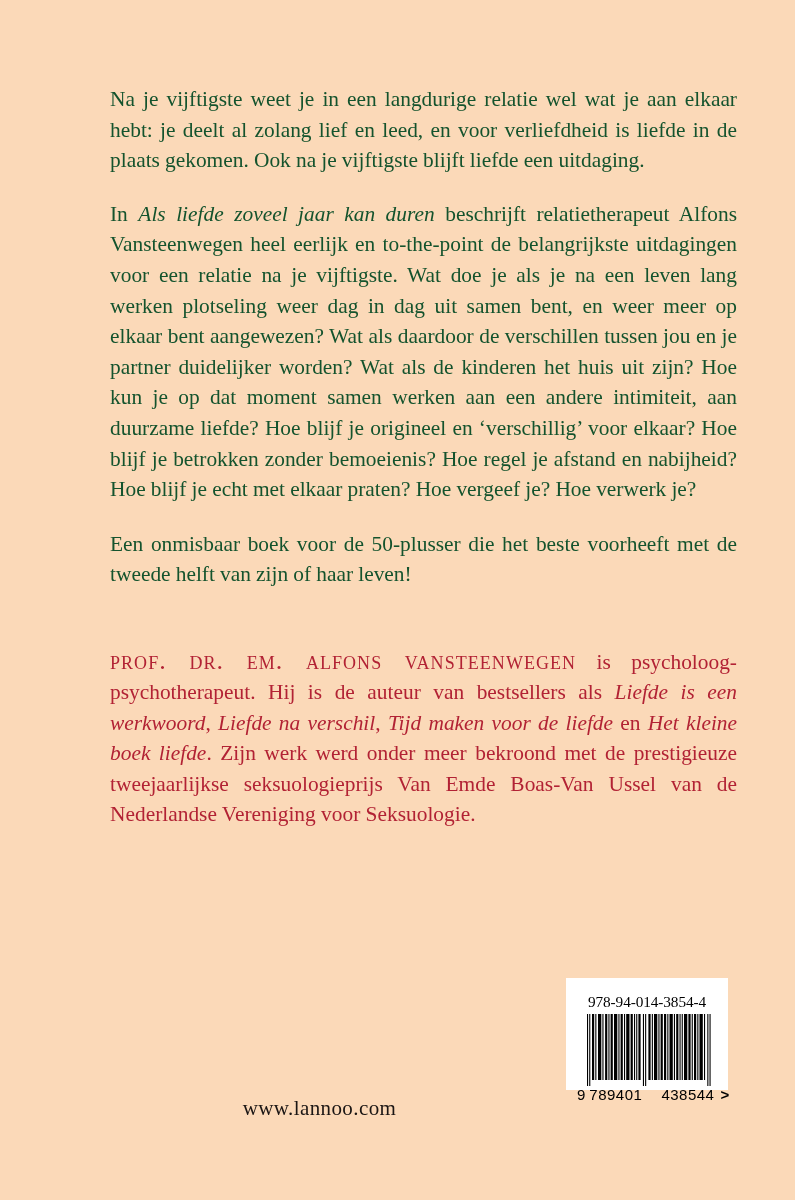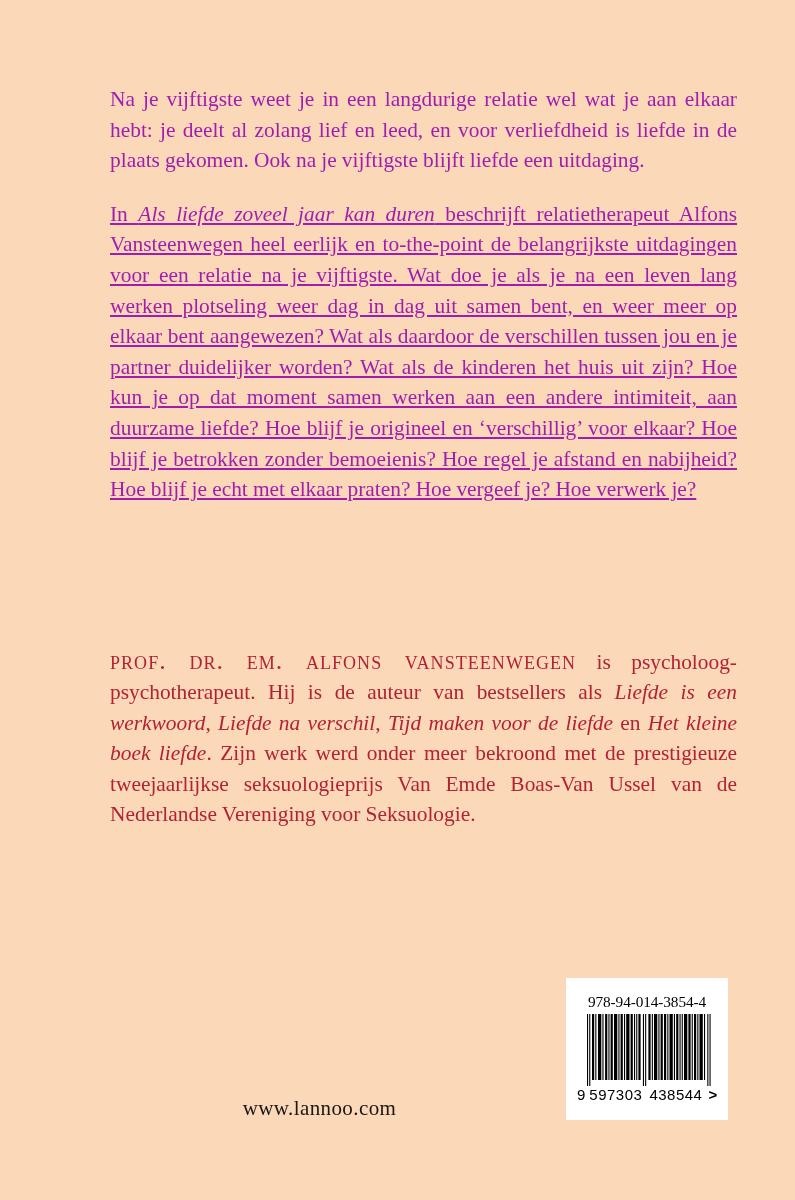--- a/index.html
+++ b/index.html
@@ -22,34 +22,34 @@
   }
 
   .copy-block {
     position: absolute;
     left: 110px;
     top: 84px;
     width: 627px;
   }
 
   .para {
-    color: #a21caf;
+    color: #14532d;
     font-size: 21.4px;
     line-height: 30.6px;
     text-align: justify;
     text-justify: inter-word;
     margin: 0 0 22px 0;
     -webkit-hyphens: none;
     hyphens: none;
     word-spacing: -0.2px;
   }
   .para:last-child { margin-bottom: 0; }
 
   .para.p1 { margin-bottom: 23px; }
-  .para.p2 { margin-bottom: 24px; text-decoration: underline; }
+  .para.p2 { margin-bottom: 24px; }
   .para.p3 { margin-bottom: 0; }
 
   .ital {
     font-style: italic;
   }
 
   .bio-block {
     position: absolute;
     left: 110px;
     top: 646px;
@@ -81,21 +81,21 @@
     color: #1b1614;
     font-size: 21px;
     letter-spacing: 0.4px;
   }
 
   .barcode-box {
     position: absolute;
     left: 566px;
     top: 978px;
     width: 162px;
-    height: 142px;
+    height: 112px;
     background: #ffffff;
     box-sizing: border-box;
     padding: 8px 9px 6px 9px;
     display: flex;
     flex-direction: column;
     align-items: center;
   }
   .isbn-text {
     color: #000;
     font-size: 15.3px;
@@ -124,34 +124,35 @@
     justify-content: flex-start;
     color: #000;
     font-size: 15px;
     line-height: 16px;
     margin-top: 1px;
     font-family: "Liberation Sans", "DejaVu Sans", sans-serif;
     white-space: nowrap;
   }
   .ean-digits .lead { margin-right: 4px; }
   .ean-digits .grp { letter-spacing: 0.5px; }
-  .ean-digits .grp2 { letter-spacing: 0.5px; margin-left: 7px; }
+  .ean-digits .grp2 { letter-spacing: 0.5px; margin-left: 19px; }
   .ean-digits .term { margin-left: 6px; font-weight: bold; }
 </style>
 </head>
 <body>
 
 <div class="cover">
 
   <div class="copy-block">
 
     <p class="para p1">Na je vijftigste weet je in een langdurige relatie wel wat je aan elkaar hebt: je deelt al zolang lief en leed, en voor verliefdheid is liefde in de plaats gekomen. Ook na je vijftigste blijft liefde een uitdaging.</p>
 
     <p class="para p2"><span>In </span><span class="ital">Als liefde zoveel jaar kan duren</span><span> beschrijft relatietherapeut Alfons Vansteenwegen heel eerlijk en to-the-point de belangrijkste uitdagingen voor een relatie na je vijftigste. Wat doe je als je na een leven lang werken plotseling weer dag in dag uit samen bent, en weer meer op elkaar bent aangewezen? Wat als daardoor de verschillen tussen jou en je partner duidelijker worden? Wat als de kinderen het huis uit zijn? Hoe kun je op dat moment samen werken aan een andere intimiteit, aan duurzame liefde? Hoe blijf je origineel en ‘verschillig’ voor elkaar? Hoe blijf je betrokken zonder bemoeienis? Hoe regel je afstand en nabijheid? Hoe blijf je echt met elkaar praten? Hoe vergeef je? Hoe verwerk je?</span></p>
 
+    <p class="para p3">Een onmisbaar boek voor de 50-plusser die het beste voorheeft met de tweede helft van zijn of haar leven!</p>
 
   </div>
 
   <div class="bio-block">
     <p class="bio"><span class="smallcaps">PROF. DR. EM. ALFONS VANSTEENWEGEN</span><span> is psycholoog-psychotherapeut. Hij is de auteur van bestsellers als </span><span class="ital">Liefde is een werkwoord</span><span>, </span><span class="ital">Liefde na verschil</span><span>, </span><span class="ital">Tijd maken voor de liefde</span><span> en </span><span class="ital">Het kleine boek liefde</span><span>. Zijn werk werd onder meer bekroond met de prestigieuze tweejaarlijkse seksuologieprijs Van Emde Boas-Van Ussel van de Nederlandse Vereniging voor Seksuologie.</span></p>
   </div>
 
   <div class="site-url">www.lannoo.com</div>
 
   <div class="barcode-box">
@@ -196,19 +197,19 @@
         <rect x="107.0" y="0" width="2.2" height="66" fill="#000"></rect>
         <rect x="110.3" y="0" width="1.1" height="66" fill="#000"></rect>
         <rect x="112.5" y="0" width="3.3" height="66" fill="#000"></rect>
         <rect x="117.0" y="0" width="1.1" height="66" fill="#000"></rect>
         <rect x="120.3" y="0" width="1.1" height="72" fill="#000"></rect>
         <rect x="122.5" y="0" width="1.1" height="72" fill="#000"></rect>
       </svg>
     </div>
     <div class="ean-digits">
       <span class="lead">9</span>
-      <span class="grp">597303</span>
+      <span class="grp">789401</span>
       <span class="grp2">438544</span>
       <span class="term">&gt;</span>
     </div>
   </div>
 
 </div>
 
 </body></html>

